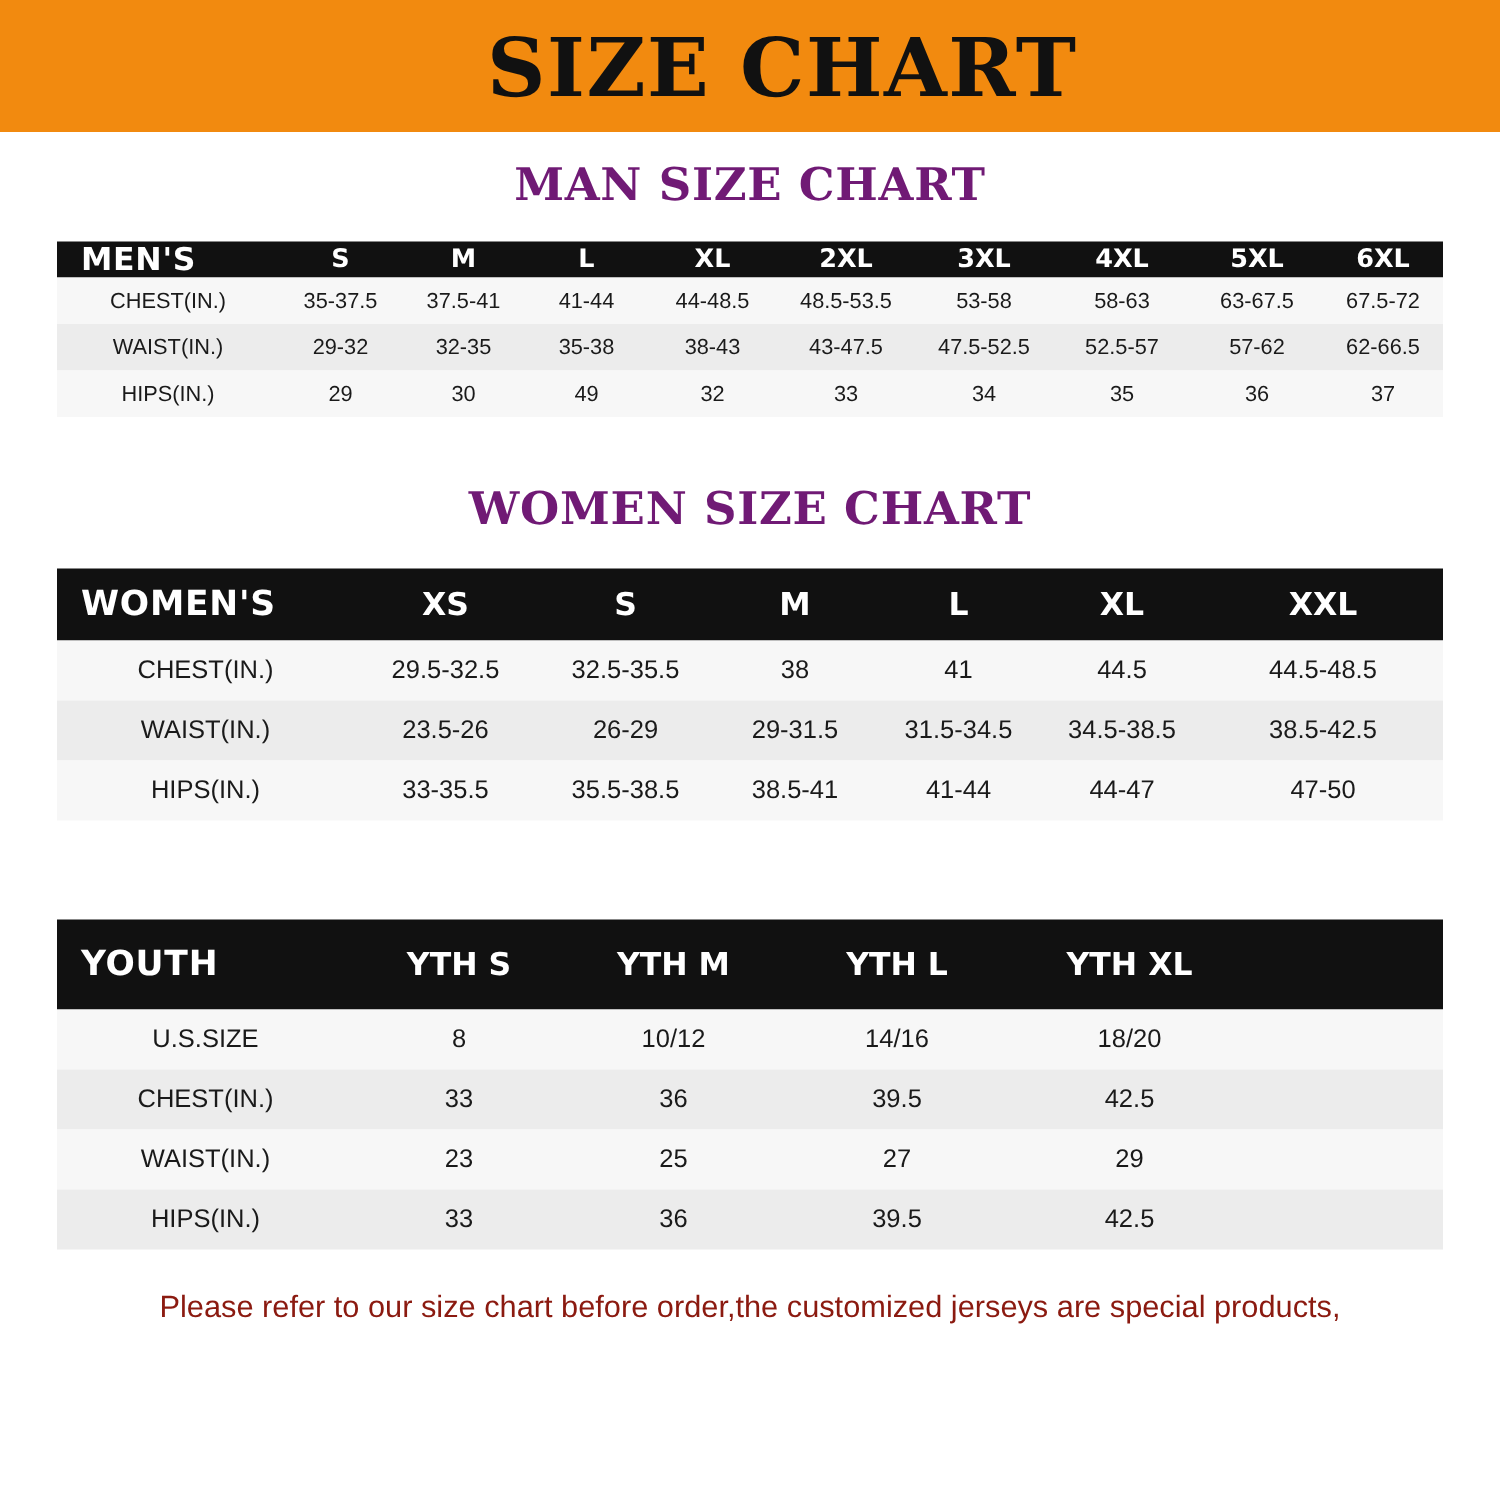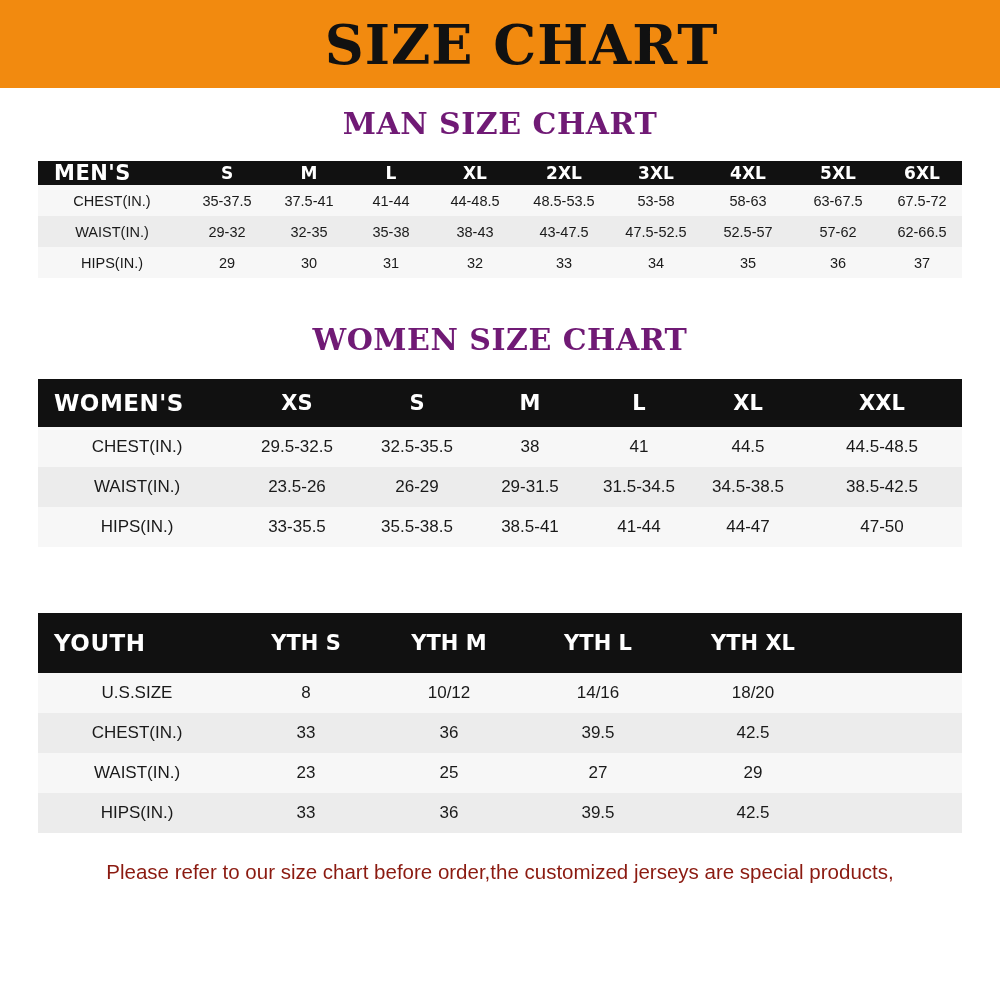--- a/index.html
+++ b/index.html
@@ -163,21 +163,21 @@
         <td>43-47.5</td>
         <td>47.5-52.5</td>
         <td>52.5-57</td>
         <td>57-62</td>
         <td>62-66.5</td>
       </tr>
       <tr class="body-row">
         <td class="row-label">HIPS(IN.)</td>
         <td>29</td>
         <td>30</td>
-        <td>31</td>
+        <td>49</td>
         <td>32</td>
         <td>33</td>
         <td>34</td>
         <td>35</td>
         <td>36</td>
         <td>37</td>
       </tr>
     </tbody>
       </table>
   </div>

